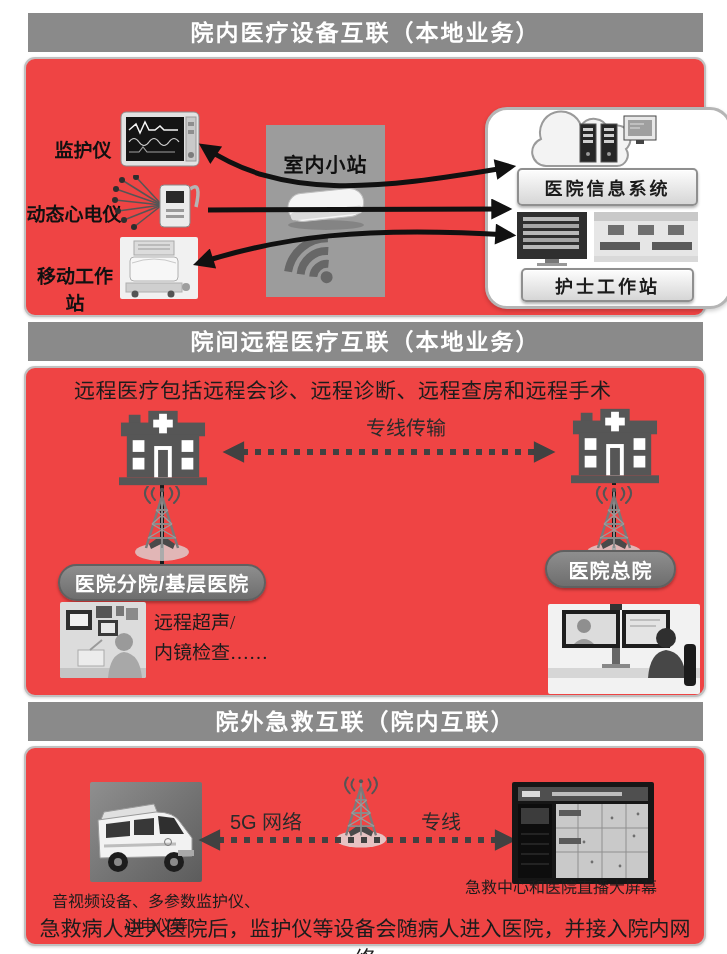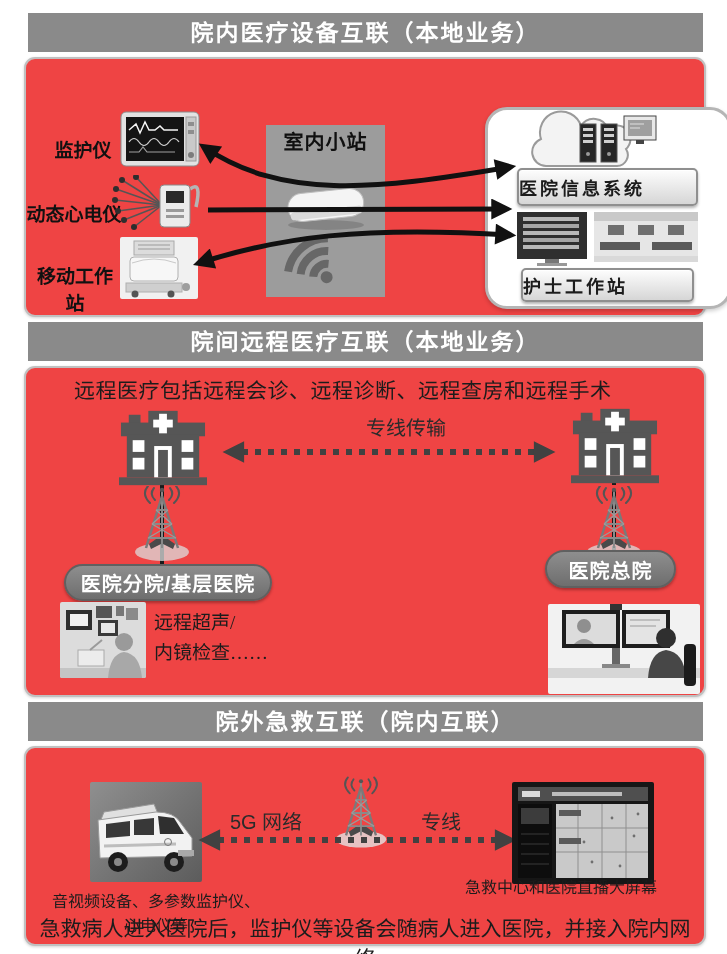--- a/index.html
+++ b/index.html
@@ -6,27 +6,27 @@
   .page{position:relative;width:727px;height:954px;background:#fff;overflow:hidden;
         font-family:"Liberation Sans",sans-serif;}
   .abs{position:absolute;}
   .bar{position:absolute;left:28px;width:675px;height:39px;background:var(--title-bar,#8a8a8a);
        color:#fff;font-size:23px;font-weight:bold;text-align:center;line-height:40px;
        letter-spacing:2px;}
   .panel{position:absolute;left:24px;width:682px;background:#ef4444;border:2px solid var(--panel-border,#c0c0c0);
          border-radius:11px;box-sizing:border-box;box-shadow:0 1px 3px rgba(0,0,0,.18);}
   .devlabel{position:absolute;font-size:19px;font-weight:bold;color:#111;text-align:center;}
   .station{position:absolute;background:#9c9c9c;}
-  .station-label{padding-top:1px;text-align:center;font-size:20px;font-weight:bold;color:#101010;letter-spacing:1px;}
+  .station-label{padding-top:24px;text-align:center;font-size:20px;font-weight:bold;color:#101010;letter-spacing:1px;}
   .rpanel{position:absolute;background:#fff;border:3px solid #b5b5b5;border-radius:22px;
           box-shadow:0 2px 4px rgba(0,0,0,.2);}
   .btn3d{position:absolute;background:linear-gradient(#fdfdfd,#d6d6d6);border:2px solid #8f8f8f;
          border-radius:5px;box-shadow:inset 0 1px 0 #fff,0 2px 3px rgba(0,0,0,.3);
          font-size:18px;font-weight:bold;color:#1c1c1c;text-align:center;letter-spacing:3px;
-         display:flex;align-items:center;justify-content:flex-start;box-sizing:border-box;}
+         display:flex;align-items:center;justify-content:center;box-sizing:border-box;}
   .pill{position:absolute;background:linear-gradient(#8e8e8e,#6e6e6e);border:2px solid #606060;
         border-radius:20px;color:#fff;font-size:20px;font-weight:bold;text-align:center;
         display:flex;align-items:center;justify-content:center;box-sizing:border-box;
         letter-spacing:1px;box-shadow:0 2px 3px rgba(0,0,0,.3);}
   .serif{font-family:"Liberation Serif",serif;color:#1c1c1c;}
   .photo{position:absolute;overflow:hidden;border-radius:2px;}
   .caption-sm{position:absolute;font-size:16px;text-align:center;}
   svg{display:block;}
 </style>
 </head>
@@ -286,21 +286,21 @@
         <circle cx="31" cy="4" r="2.2" fill="#555"></circle>
         <g stroke="#555" stroke-width="2" fill="none" stroke-linecap="round">
           <path d="M24,14 Q18,8 23,2"></path>
             <path d="M19,17 Q10,8 17,0"></path>
           <path d="M38,14 Q44,8 39,2"></path>
             <path d="M43,17 Q52,8 45,0"></path>
         </g>
       </svg>
     </div>
 
-    <div class="pill" style="left:38px;top:196px;width:208px;height:37px;text-align:right;">
+    <div class="pill" style="left:32px;top:196px;width:208px;height:37px;text-align:right;">
       <span>医院分院/基层医院</span>
     </div>
     <div class="pill" style="left:519px;top:182px;width:131px;height:38px;">
       <span>医院总院</span>
     </div>
 
     <div class="photo" style="left:34px;top:234px;width:86px;height:76px;background:#dcdcdc;">
       <svg width="86" height="76" viewBox="0 0 86 76">
         <rect x="0" y="66" width="86" height="10" fill="#c4c4c4"></rect>
         <rect x="6" y="8" width="26" height="20" fill="#2e2e2e"></rect>

